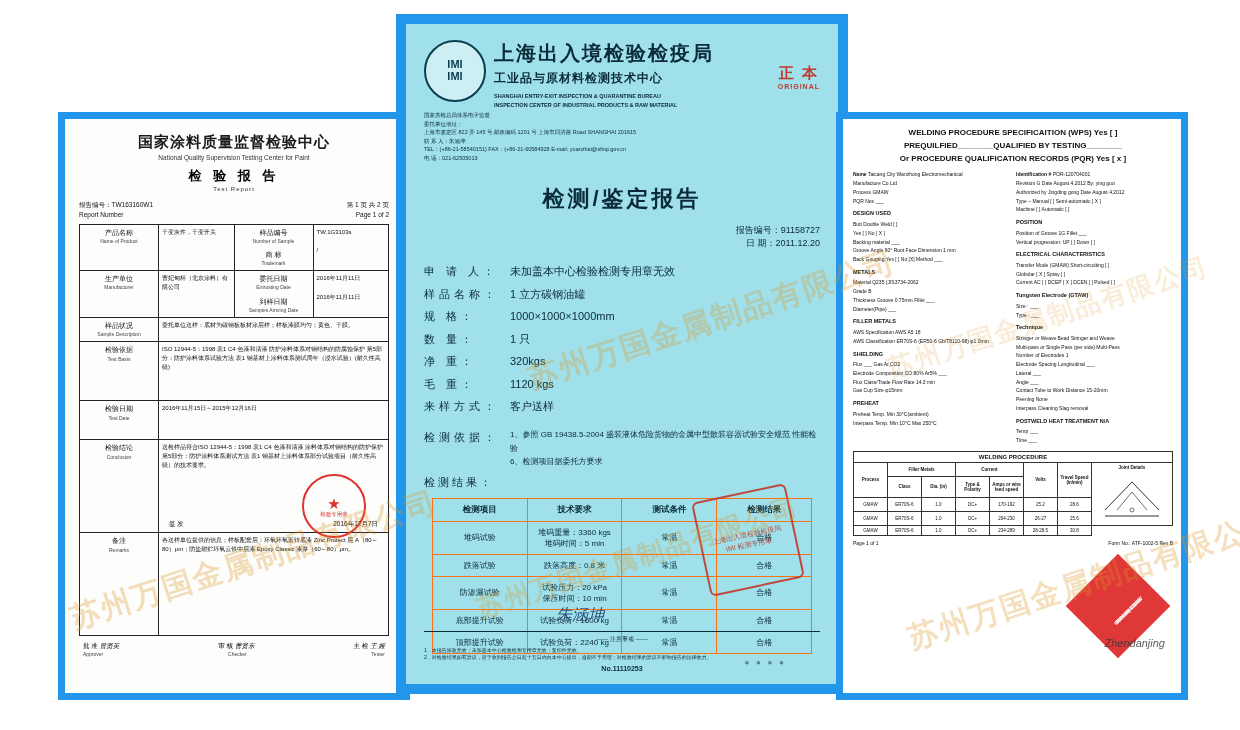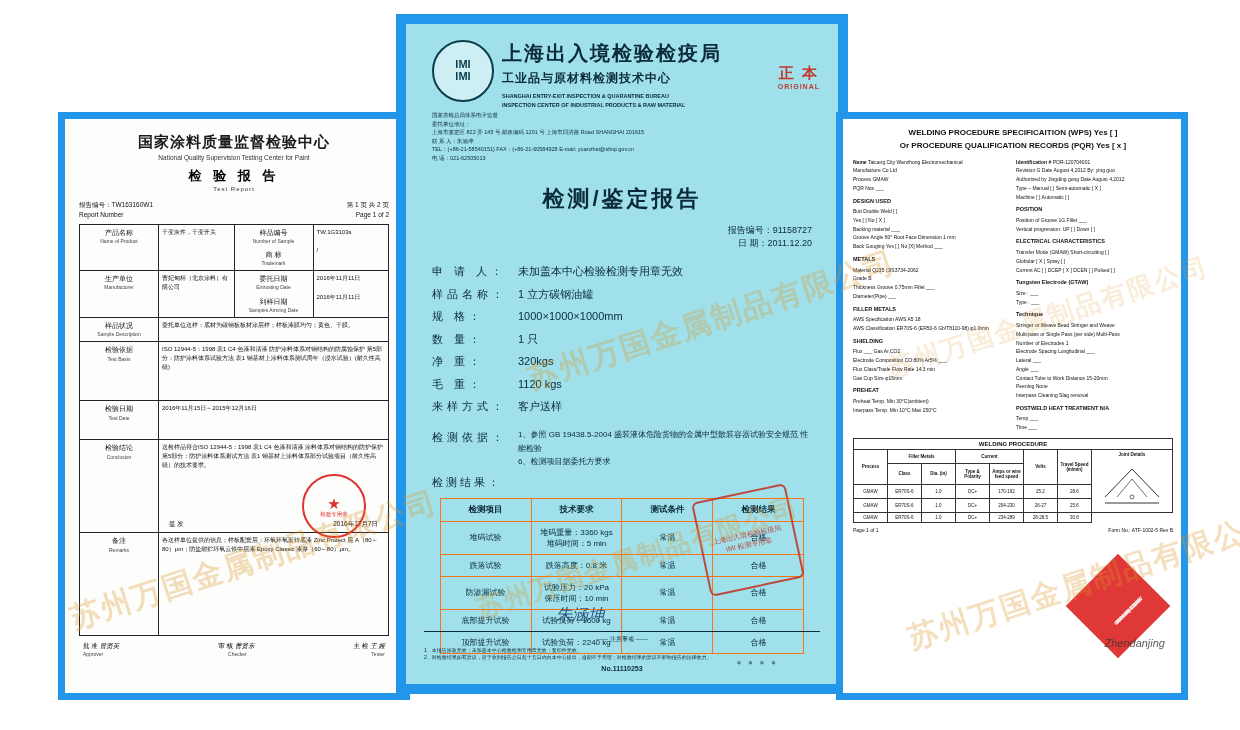--- a/index.html
+++ b/index.html
@@ -31,21 +31,21 @@
   .val{font-size:6.5px;}
   .sigrow{display:flex;justify-content:space-between;font-size:6.5px;margin-top:6px;padding:0 4px;}
   .stamp-red{position:absolute;border:2px solid #d22;border-radius:50%;color:#d22;
              display:flex;align-items:center;justify-content:center;flex-direction:column;
              font-size:5.5px;text-align:center;line-height:1.2;opacity:.92;}
   .star{color:#d22;font-size:15px;line-height:1;}
 
   
   #doc-center{left:396px;top:14px;width:452px;height:680px;border:10px solid #2196ea;background:#2196ea;}
   #doc-center .inner{left:0;top:0;right:0;bottom:0;background:#9fe0ea;}
-  .c-pad{padding:16px 26px;position:relative;height:100%;box-sizing:border-box;}
+  .c-pad{padding:16px 18px;position:relative;height:100%;box-sizing:border-box;}
   .c-head{display:flex;align-items:flex-start;gap:8px;}
   .imi-logo{width:58px;height:58px;border:2px solid #0b3d4f;border-radius:50%;
             display:flex;align-items:center;justify-content:center;flex-direction:column;
             font-weight:bold;color:#0b3d4f;font-size:11px;line-height:1.05;flex:none;background:#cdeef3;}
   .c-h1{font-size:20px;font-weight:bold;color:#0b2b38;letter-spacing:2px;}
   .c-h2{font-size:12px;font-weight:bold;color:#0b2b38;letter-spacing:1px;margin-top:3px;}
   .c-addr{font-size:5.5px;color:#0b2b38;line-height:1.55;margin-top:5px;}
   .c-addr b{font-weight:bold;}
   .orig{position:absolute;right:18px;top:40px;color:#c0392b;text-align:center;font-weight:bold;}
   .orig .o1{font-size:15px;letter-spacing:2px;}
@@ -365,20 +365,21 @@
         </div>
       </div>
     </div>
   </div>
 
   <div class="cert" id="doc-right">
     <div class="inner">
       <div class="r-pad" style="position:relative;height:100%;box-sizing:border-box">
         <div class="r-title">
           <div>WELDING PROCEDURE SPECIFICAITION (WPS)    Yes [  ]</div>
+          <div>PREQUILFIED________QUALIFIED BY TESTING________</div>
           <div>Or PROCEDURE QUALIFICATION RECORDS (PQR)     Yes [ x ]</div>
         </div>
 
         <div class="r-cols">
           <div class="r-col">
             <div><b>Name</b> <span>Taicang City  Wanzhong  Electromechanical</span></div>
             <div><span>Manufacture Co Ltd</span> <span></span></div>
             <div><span>Process</span> <span>GMAW</span></div>
             <div><span>PQR Nos</span> <span>___</span></div>
             <div class="sec">DESIGN USED</div>

